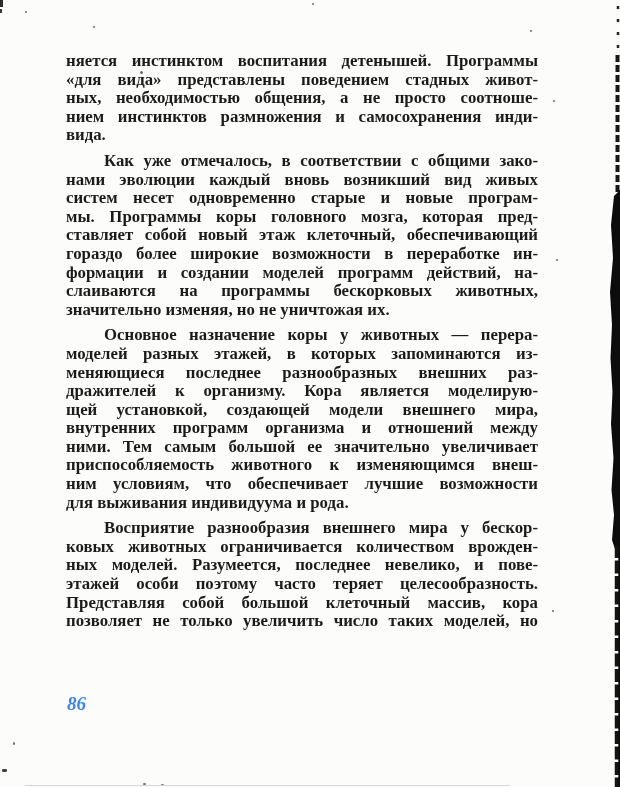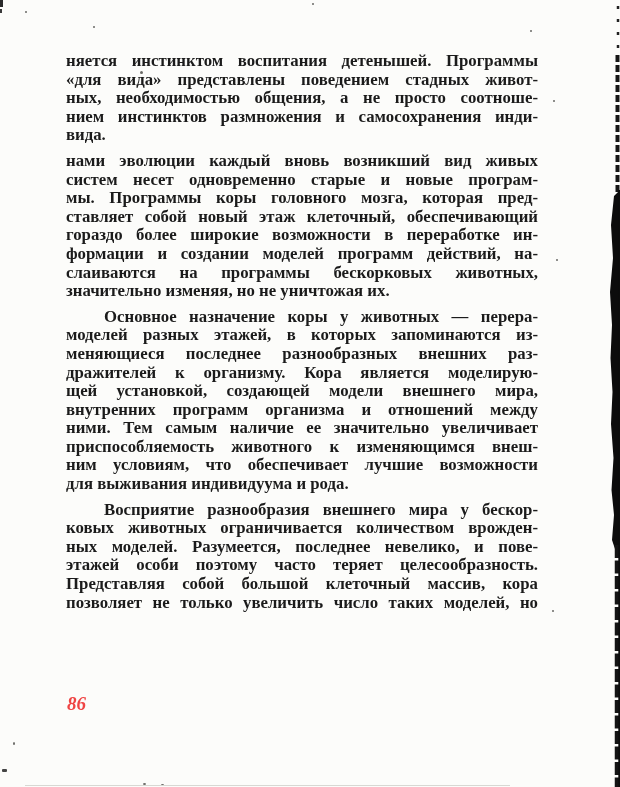--- a/index.html
+++ b/index.html
@@ -27,21 +27,21 @@
   }
   .line.last{text-align-last:left;}
   .line.last.justified{text-align-last:justify;}
   .para.indent .line.first{text-indent:38px;}
   .page-number{
     position:absolute;
     left:67px;top:693px;
     font-size:19px;
     font-style:italic;
     font-weight:700;
-    color:#ef4444;
+    color:#3b82f6;
   }
   .artifact-svg{position:absolute;left:0;top:0;pointer-events:none;}
   .spk{
     position:absolute;display:block;
     border-radius:50%;
     background:#6a6a66;
   }
 </style>
 </head>
 <body>
@@ -50,37 +50,38 @@
 
   <div class="text-block">
       <div class="para">
         <div class="line">няется инстинктом воспитания детенышей. Программы</div>
         <div class="line">«для вида» представлены поведением стадных живот-</div>
         <div class="line">ных, необходимостью общения, а не просто соотноше-</div>
         <div class="line">нием инстинктов размножения и самосохранения инди-</div>
         <div class="line last">вида.</div>
       </div>
       <div class="para indent">
+        <div class="line first">Как уже отмечалось, в соответствии с общими зако-</div>
         <div class="line">нами эволюции каждый вновь возникший вид живых</div>
         <div class="line">систем несет одновременно старые и новые програм-</div>
         <div class="line">мы. Программы коры головного мозга, которая пред-</div>
         <div class="line">ставляет собой новый этаж клеточный, обеспечивающий</div>
         <div class="line">гораздо более широкие возможности в переработке ин-</div>
         <div class="line">формации и создании моделей программ действий, на-</div>
         <div class="line">слаиваются на программы бескорковых животных,</div>
         <div class="line last">значительно изменяя, но не уничтожая их.</div>
       </div>
       <div class="para indent">
         <div class="line first">Основное назначение коры у животных — перера-</div>
         <div class="line">моделей разных этажей, в которых запоминаются из-</div>
         <div class="line">меняющиеся последнее разнообразных внешних раз-</div>
         <div class="line">дражителей к организму. Кора является моделирую-</div>
         <div class="line">щей установкой, создающей модели внешнего мира,</div>
         <div class="line">внутренних программ организма и отношений между</div>
-        <div class="line">ними. Тем самым наличие ее значительно увеличивает</div>
+        <div class="line">ними. Тем самым большой ее значительно увеличивает</div>
         <div class="line">приспособляемость животного к изменяющимся внеш-</div>
         <div class="line">ним условиям, что обеспечивает лучшие возможности</div>
         <div class="line last">для выживания индивидуума и рода.</div>
       </div>
       <div class="para indent">
         <div class="line first">Восприятие разнообразия внешнего мира у бескор-</div>
         <div class="line">ковых животных ограничивается количеством врожден-</div>
         <div class="line">ных моделей. Разумеется, последнее невелико, и пове-</div>
         <div class="line">этажей особи поэтому часто теряет целесообразность.</div>
         <div class="line">Представляя собой большой клеточный массив, кора</div>

